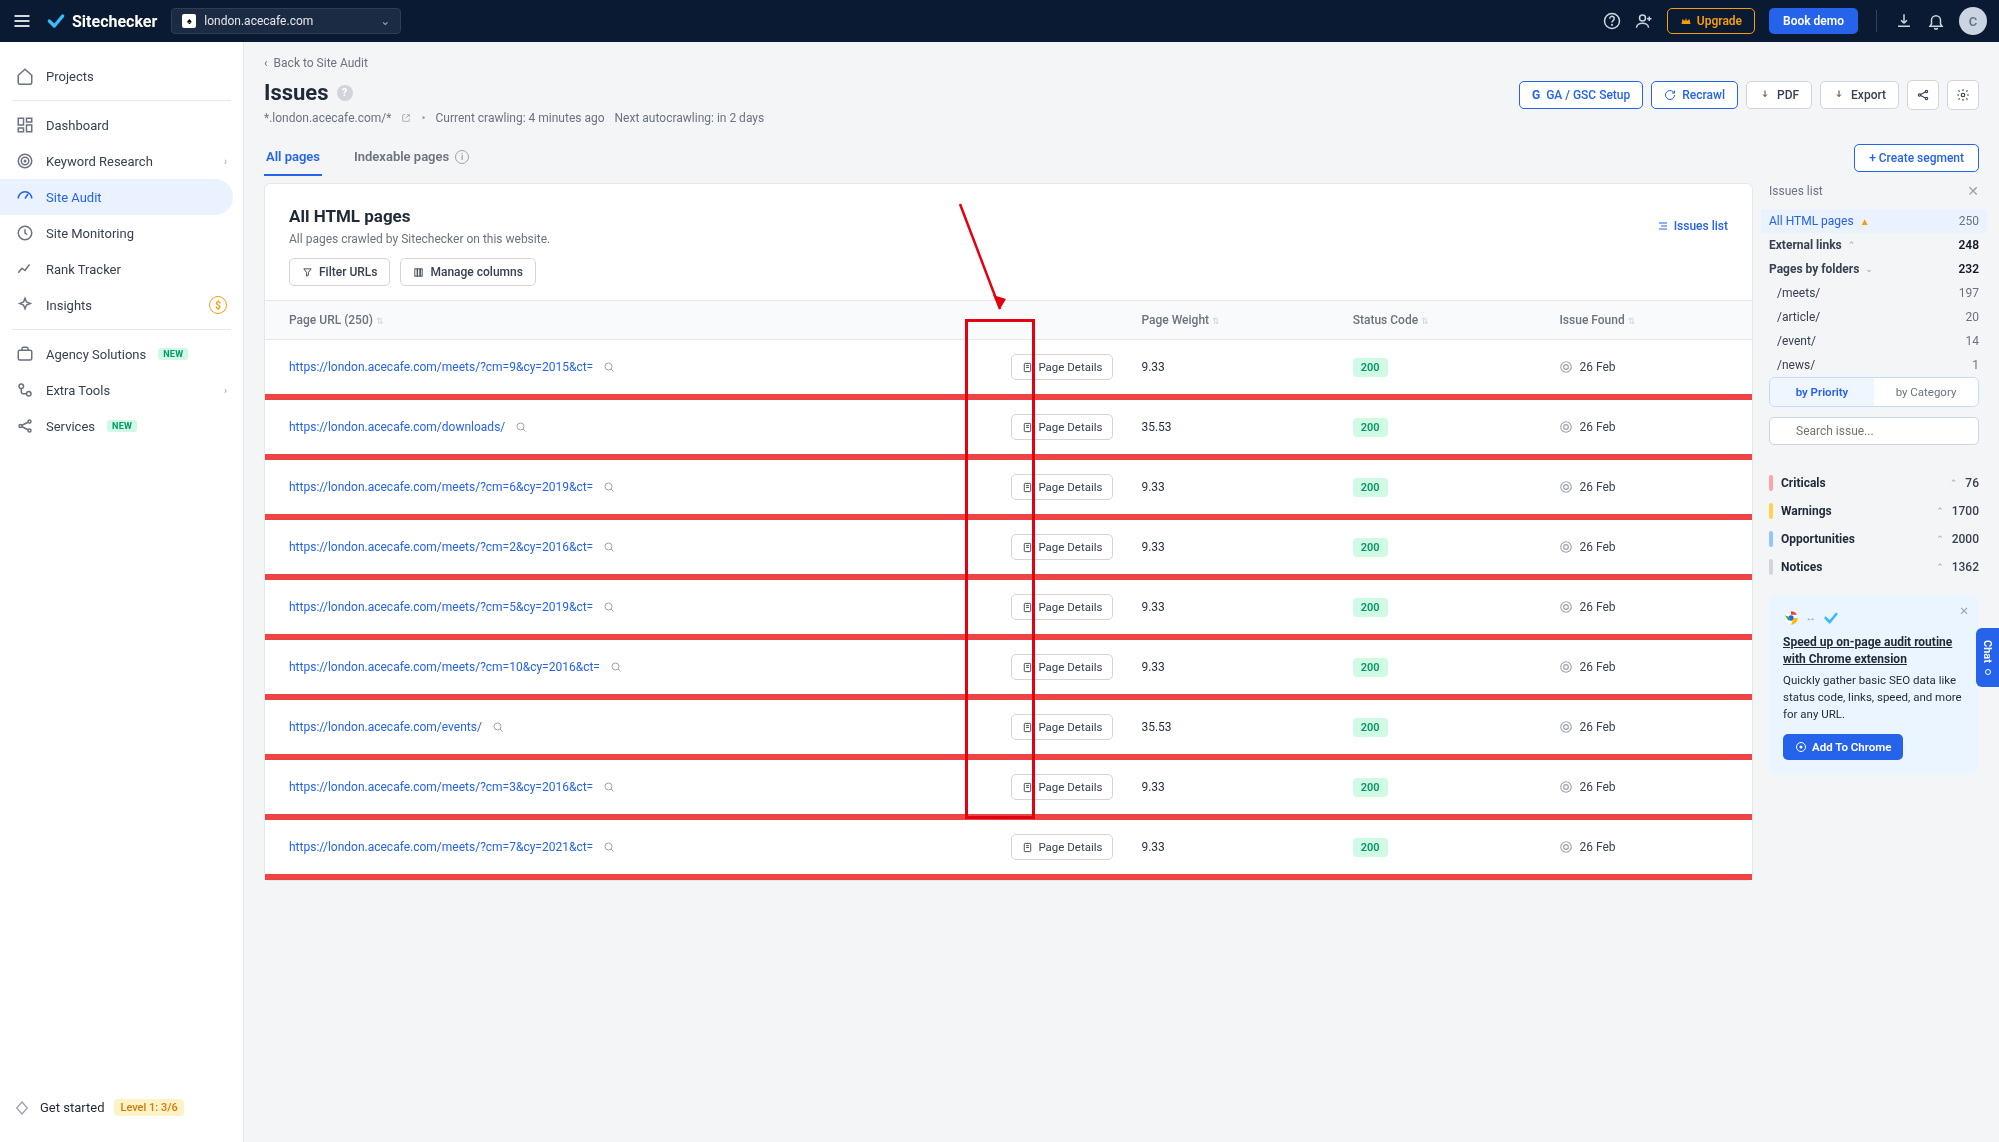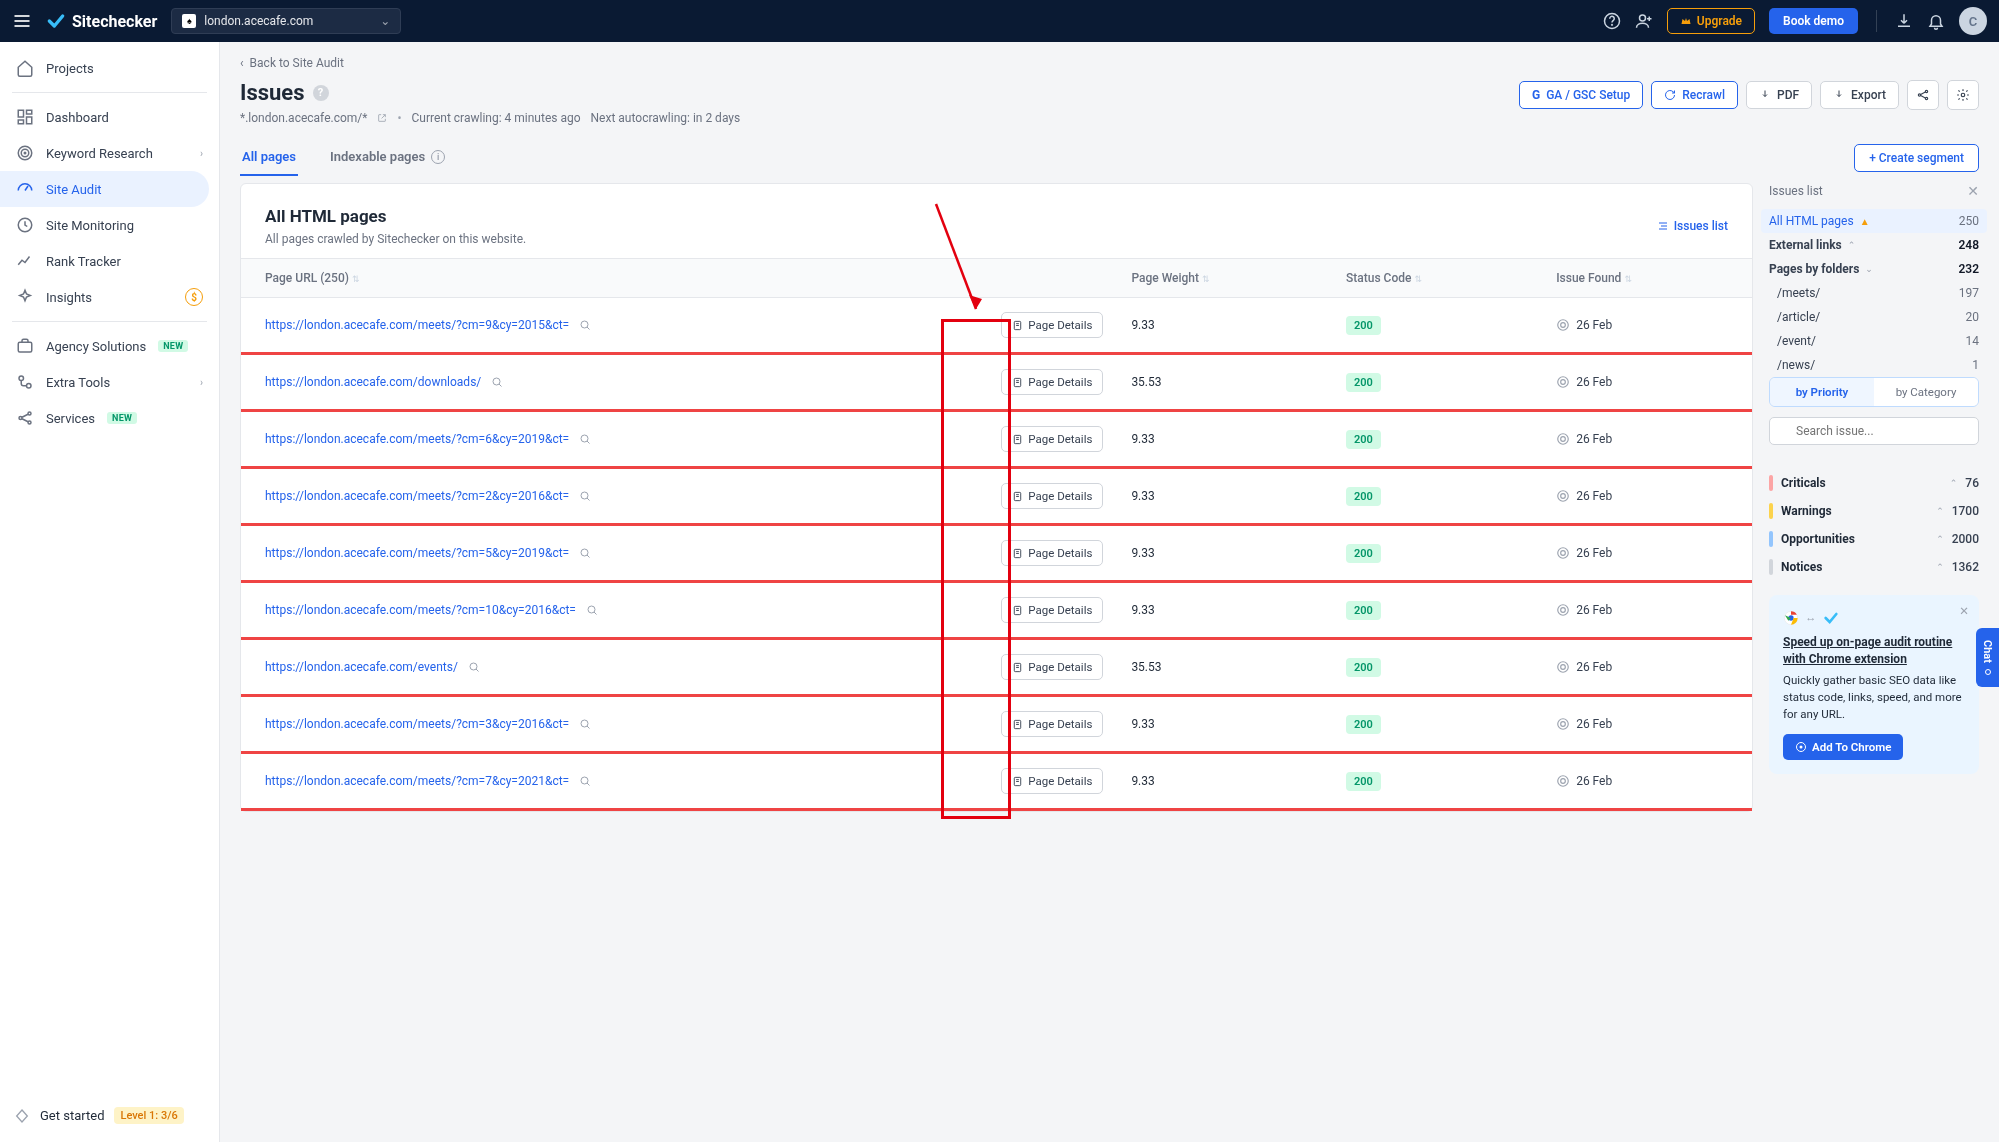--- a/index.html
+++ b/index.html
@@ -16,21 +16,21 @@
 .domain-select .chev { margin-left: auto; color: #9ca3af; }
 .top-spacer { flex: 1; }
 .top-icon { color: #cbd5e1; width: 18px; height: 18px; cursor: pointer; }
 .btn-upgrade { border: 1px solid #f59e0b; color: #f59e0b; background: transparent; border-radius: 5px; padding: 5px 12px; font-size: 12px; font-weight: 600; display: flex; align-items: center; gap: 5px; cursor: pointer; }
 .btn-demo { background: #2563eb; color: #fff; border: none; border-radius: 5px; padding: 6px 14px; font-size: 12px; font-weight: 600; cursor: pointer; }
 .top-divider { width: 1px; height: 22px; background: #334155; margin: 0 4px; }
 .avatar { width: 28px; height: 28px; border-radius: 50%; background: #cbd5e1; display: flex; align-items: center; justify-content: center; color: #64748b; font-weight: 600; font-size: 13px; }
 
 
 .layout { display: flex; height: calc(100vh - 42px); }
-.sidebar { width: 220px; background: #fff; border-right: 1px solid #e5e7eb; display: flex; flex-direction: column; padding: 8px 0; }
+.sidebar { width: 244px; background: #fff; border-right: 1px solid #e5e7eb; display: flex; flex-direction: column; padding: 16px 0; }
 .side-item { display: flex; align-items: center; gap: 12px; padding: 9px 16px; color: #374151; font-size: 13px; cursor: pointer; position: relative; }
 .side-item.active { background: #eaf2ff; color: #2563eb; border-radius: 0 20px 20px 0; margin-right: 10px; }
 .side-item .icn { width: 18px; height: 18px; color: #6b7280; flex-shrink: 0; }
 .side-item.active .icn { color: #2563eb; }
 .side-item .chev-r { margin-left: auto; color: #9ca3af; font-size: 10px; }
 .side-badge-new { background: #d1fae5; color: #059669; font-size: 9px; font-weight: 700; padding: 1px 5px; border-radius: 3px; letter-spacing: 0.3px; }
 .side-badge-dollar { width: 18px; height: 18px; border: 1.5px solid #f59e0b; border-radius: 50%; display: flex; align-items: center; justify-content: center; color: #f59e0b; font-size: 10px; font-weight: 700; margin-left: auto; }
 .side-sep { height: 1px; background: #e5e7eb; margin: 6px 12px; }
 .side-spacer { flex: 1; }
 .get-started { display: flex; align-items: center; gap: 10px; padding: 10px 14px; font-size: 13px; }
@@ -63,21 +63,21 @@
 .card-head h2 { font-size: 17px; font-weight: 700; margin-bottom: 6px; }
 .card-head .sub { color: #6b7280; font-size: 12px; }
 .issues-list-btn { color: #2563eb; font-size: 12px; font-weight: 500; display: flex; gap: 5px; align-items: center; cursor: pointer; }
 .filters-row { padding: 0 24px 14px 24px; display: flex; gap: 10px; }
 
 
 .tbl { width: 100%; border-collapse: collapse; }
 .tbl th { text-align: left; font-weight: 500; font-size: 12px; color: #6b7280; padding: 12px 14px; border-top: 1px solid #e5e7eb; border-bottom: 1px solid #e5e7eb; background: #f9fafb; }
 .tbl th:first-child { padding-left: 24px; }
 .tbl th .sort { color: #cbd5e1; font-size: 9px; margin-left: 3px; }
-.tbl td { padding: 14px; border-bottom: 3px solid #ef4444; font-size: 12px; vertical-align: middle; }
+.tbl td { padding: 14px; border-bottom: 6px solid #ef4444; font-size: 12px; vertical-align: middle; }
 .tbl td:first-child { padding-left: 24px; }
 .url-cell { display: flex; align-items: center; gap: 10px; }
 .url-link { color: #2563eb; white-space: nowrap; overflow: hidden; text-overflow: ellipsis; max-width: 360px; display: inline-block; }
 .mag-icn { color: #9ca3af; flex-shrink: 0; }
 .page-details-btn { border: 1px solid #d1d5db; background: #fff; border-radius: 5px; padding: 5px 10px; font-size: 11.5px; display: flex; gap: 5px; align-items: center; cursor: pointer; color: #374151; margin-left: auto; }
 .status-pill { background: #d1fae5; color: #059669; font-weight: 600; padding: 3px 8px; border-radius: 4px; font-size: 11px; }
 .issue-cell { display: flex; align-items: center; gap: 6px; color: #374151; }
 .target-icn { color: #9ca3af; }
 
 
@@ -348,20 +348,36 @@
           </div>
           <div class="issues-list-btn">
             <svg width="12" height="12" viewBox="0 0 24 24" fill="none" stroke="currentColor" stroke-width="2">
                 <line x1="4" y1="6" x2="20" y2="6"></line>
                 <line x1="8" y1="12" x2="20" y2="12"></line>
                 <line x1="4" y1="18" x2="20" y2="18"></line>
               </svg>
             <span>Issues list</span>
           </div>
         </div>
+        <div class="filters-row">
+          <button class="btn-outline">
+              <svg width="11" height="11" viewBox="0 0 24 24" fill="none" stroke="currentColor" stroke-width="2">
+                <path d="M4 4h16l-6 8v6l-4 2v-8z"></path>
+              </svg>
+              <span>Filter URLs</span>
+            </button>
+          <button class="btn-outline">
+              <svg width="11" height="11" viewBox="0 0 24 24" fill="none" stroke="currentColor" stroke-width="2">
+                <rect x="4" y="4" width="5" height="16"></rect>
+                <rect x="10" y="4" width="5" height="16"></rect>
+                <rect x="16" y="4" width="4" height="16"></rect>
+              </svg>
+              <span>Manage columns</span>
+            </button>
+        </div>
         <table class="tbl">
           <thead>
             <tr>
               <th style="width:58%"><span>Page URL (250)</span><span class="sort">⇅</span></th>
               <th><span>Page Weight</span><span class="sort">⇅</span></th>
               <th><span>Status Code</span><span class="sort">⇅</span></th>
               <th><span>Issue Found</span><span class="sort">⇅</span></th>
             </tr>
           </thead>
           <tbody id="tbody">

